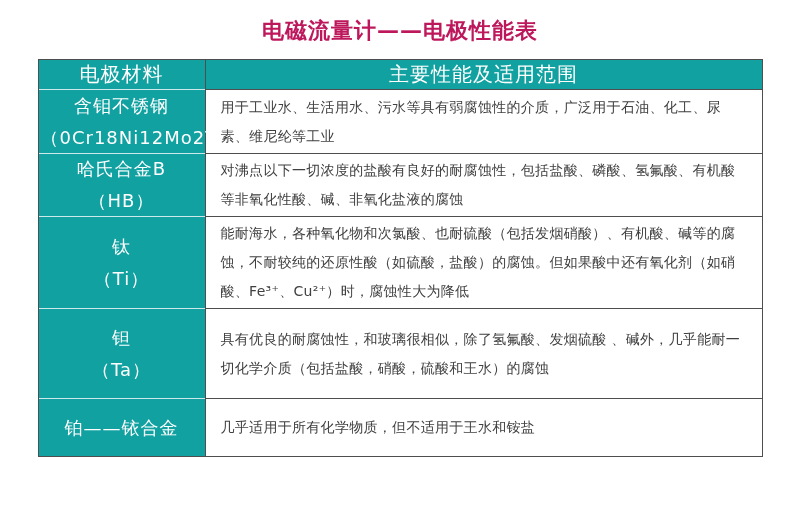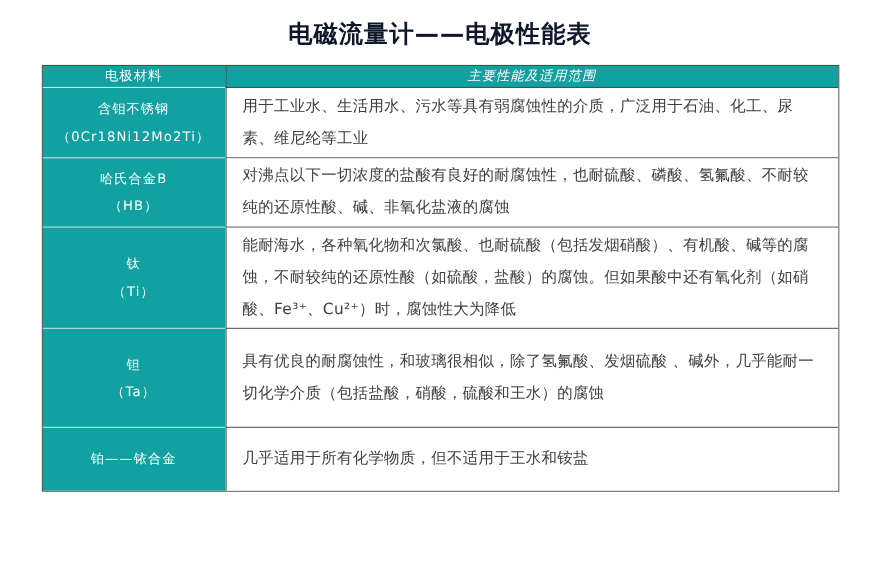--- a/index.html
+++ b/index.html
@@ -7,51 +7,51 @@
     margin: 0; padding: 0;
     width: 800px; height: 526px;
     background: #ffffff;
     font-family: "DejaVu Sans", "Liberation Sans", sans-serif;
   }
   .page { width: 800px; height: 526px; overflow: hidden; }
   .title {
     text-align: center;
     font-size: 22px;
     font-weight: bold;
-    color: #0f172a;
+    color: #be185d;
     letter-spacing: 1px;
     margin: 0;
     padding: 16px 0 13px 0;
   }
   table.spec {
     border-collapse: separate;
     border-spacing: 0;
     table-layout: fixed;
     width: 724px;
     margin: 0 auto;
     border: 1px solid #4e4e4e;
   }
   col.c-mat  { width: 166px; }
   col.c-desc { width: 557px; }
   th {
     background: #11a1a1;
     color: #ffffff;
-    font-size: 12px;
+    font-size: 20px;
     font-weight: normal;
     height: 16px;
     text-align: center;
     vertical-align: middle;
     letter-spacing: 1px;
   }
   th.h-mat  { border-bottom: 1px solid #cde9e9; }
-  th.h-desc { border-bottom: 1px solid #4e4e4e; border-left: 1px solid #4e4e4e; font-style: italic; }
+  th.h-desc { border-bottom: 1px solid #4e4e4e; border-left: 1px solid #4e4e4e; }
   td.mat {
     background: #11a1a1;
     color: #ffffff;
-    font-size: 12px;
+    font-size: 18px;
     text-align: center;
     vertical-align: middle;
     border-bottom: 1px solid #cde9e9;
     letter-spacing: 1px;
     padding: 2px;
   }
   td.desc {
     background: #ffffff;
     color: #404040;
     font-size: 14px;
@@ -98,21 +98,21 @@
           <span class="line">含钼不锈钢</span>
           <span class="line">（0Cr18Ni12Mo2Ti）</span>
         </td>
         <td class="desc">用于工业水、生活用水、污水等具有弱腐蚀性的介质，广泛用于石油、化工、尿素、维尼纶等工业</td>
       </tr>
       <tr>
         <td class="mat">
           <span class="line">哈氏合金B</span>
           <span class="line">（HB）</span>
         </td>
-        <td class="desc">对沸点以下一切浓度的盐酸有良好的耐腐蚀性，也耐硫酸、磷酸、氢氟酸、不耐较纯的还原性酸、碱、非氧化盐液的腐蚀</td>
+        <td class="desc">对沸点以下一切浓度的盐酸有良好的耐腐蚀性，包括盐酸、磷酸、氢氟酸、有机酸等非氧化性酸、碱、非氧化盐液的腐蚀</td>
       </tr>
       <tr>
         <td class="mat">
           <span class="line">钛</span>
           <span class="line">（Ti）</span>
         </td>
         <td class="desc">能耐海水，各种氧化物和次氯酸、也耐硫酸（包括发烟硝酸）、有机酸、碱等的腐蚀，不耐较纯的还原性酸（如硫酸，盐酸）的腐蚀。但如果酸中还有氧化剂（如硝酸、Fe³⁺、Cu²⁺）时，腐蚀性大为降低</td>
       </tr>
       <tr>
         <td class="mat">

